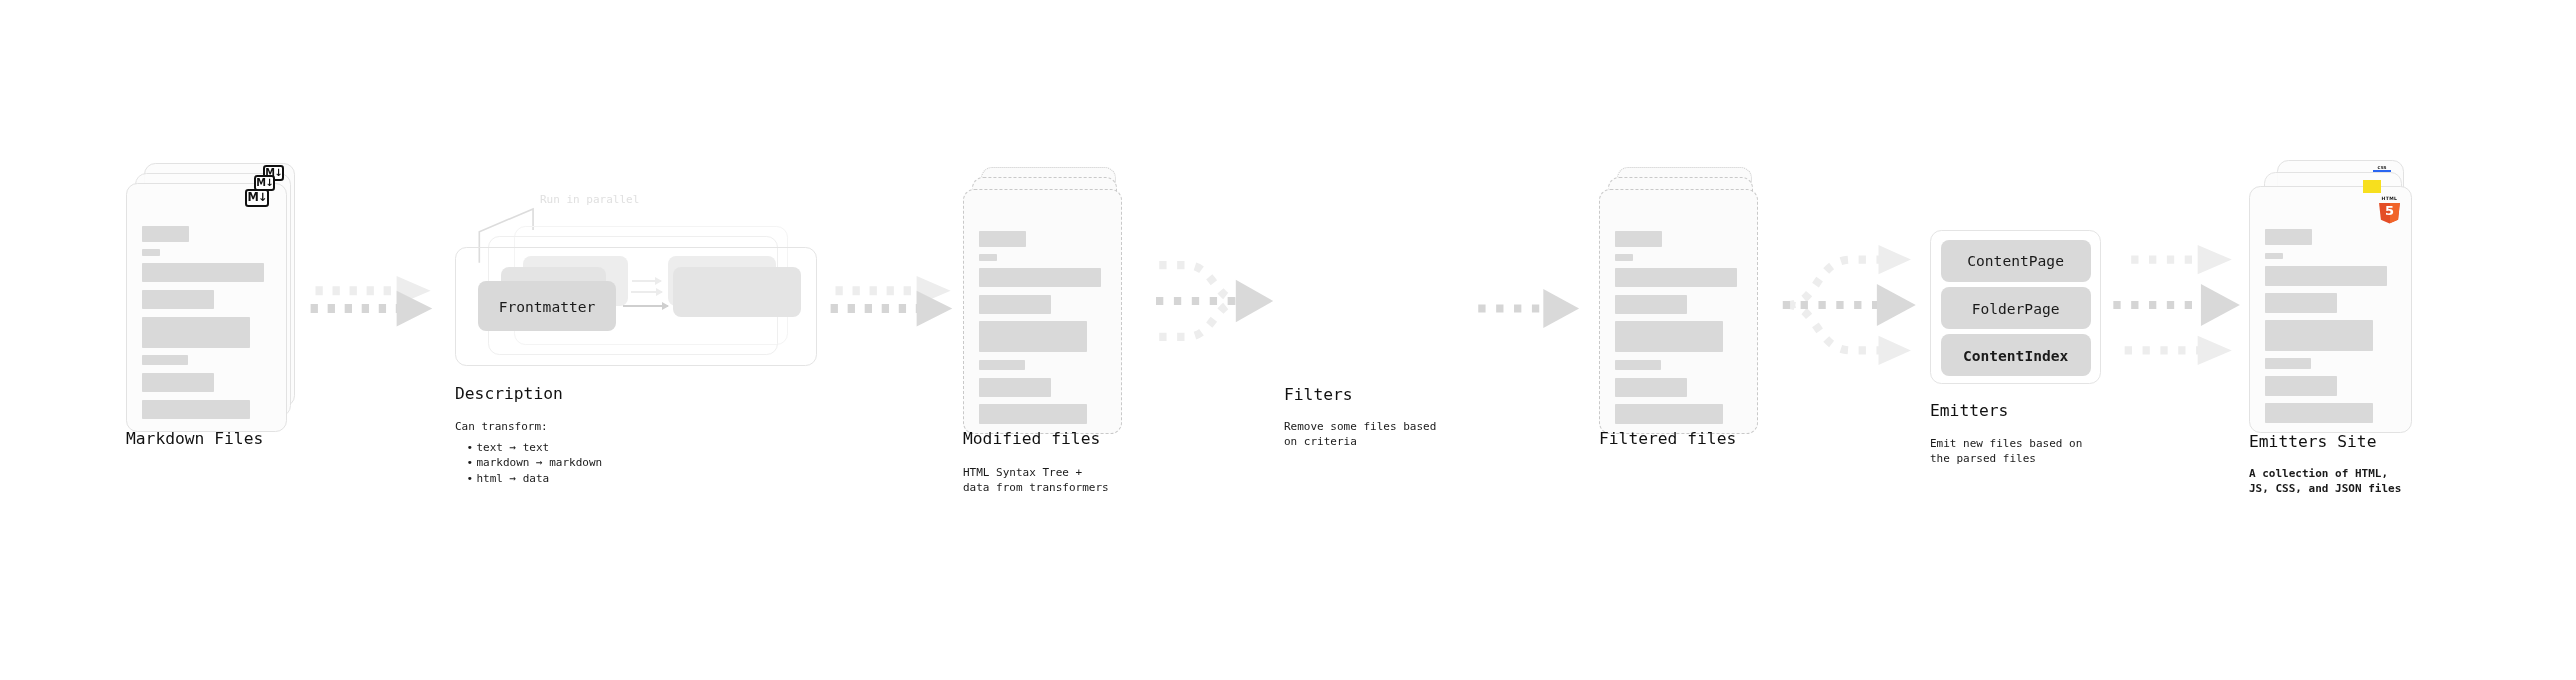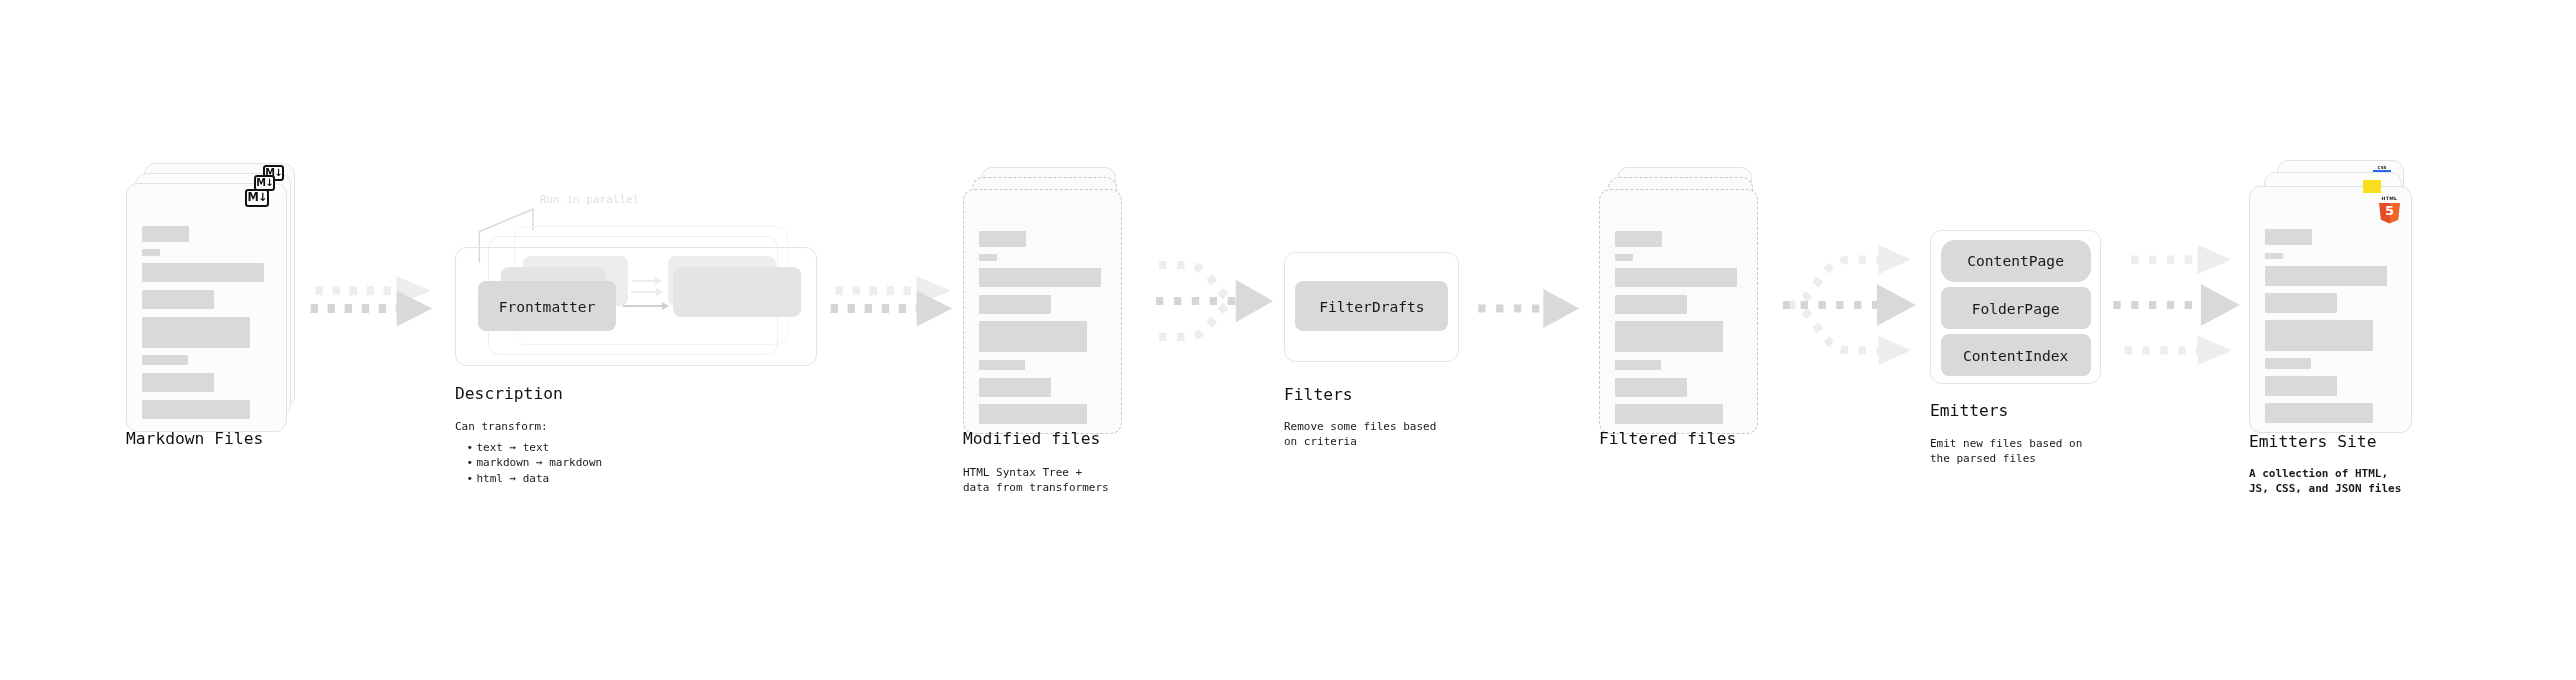--- a/index.html
+++ b/index.html
@@ -235,24 +235,20 @@
         <path d="M26 26 H 60 C 92 26 96 70 124 70"></path>
         <path d="M26 114 H 60 C 92 114 96 70 124 70"></path>
       </g>
       <g stroke="#d5d5d5" stroke-width="10" stroke-dasharray="9 13" fill="none">
         <path d="M22 70 H 124"></path>
       </g>
       <polygon points="120,44 166,70 120,96" fill="#d9d9d9"></polygon>
     </svg>
   </div>
 
-  <div class="node" style="left:1284px; top:252px; width:175px; height:110px;">
-    <div class="group-box" style="left:0; top:0; width:175px; height:110px;"></div>
-    <div class="chip" style="left:11.4px; top:29px; width:153px; height:50px;">FilterDrafts</div>
-  </div>
   <div class="title" style="left:1284px; top:385px;">Filters</div>
   <div class="subtitle" style="left:1284px; top:419px;">Remove some files based
 on criteria</div>
 
   <div class="flow" style="left:1475px; top:284px;">
     <svg width="122" height="49" viewBox="0 0 150 60">
       <g stroke="#d5d5d5" stroke-width="10" stroke-dasharray="9 13" fill="none">
         <path d="M4 30 H 88"></path>
       </g>
       <polygon points="84,6 128,30 84,54" fill="#d9d9d9"></polygon>
@@ -287,23 +283,23 @@
       <polygon points="126,128 166,146 126,164" fill="#ededed"></polygon>
       <g stroke="#d5d5d5" stroke-width="10" stroke-dasharray="9 13" fill="none">
         <path d="M8 90 H 128"></path>
       </g>
       <polygon points="124,64 172,90 124,116" fill="#d9d9d9"></polygon>
     </svg>
   </div>
 
   <div class="node" style="left:1930px; top:230px; width:171px; height:154px;">
     <div class="group-box" style="left:0; top:0; width:171px; height:154px;"></div>
-    <div class="chip" style="left:10.6px; top:9.8px; width:150px; height:42px;border-radius:14px;">ContentPage</div>
+    <div class="chip" style="left:10.6px; top:9.8px; width:150px; height:42px;">ContentPage</div>
     <div class="chip" style="left:10.6px; top:57px; width:150px; height:42px;">FolderPage</div>
-    <div class="chip" style="left:10.6px; top:104px; width:150px; height:42px;">ContentIndex</div>
+    <div class="chip" style="left:10.6px; top:104px; width:150px; height:42px;font-weight:bold;">ContentIndex</div>
   </div>
   <div class="title" style="left:1930px; top:401px;">Emitters</div>
   <div class="subtitle" style="left:1930px; top:436px;">Emit new files based on
 the parsed files</div>
 
   <div class="flow" style="left:2113px; top:232px;">
     <svg width="171" height="146" viewBox="0 0 210 180">
       <g stroke="#ededed" stroke-width="10" stroke-dasharray="9 13" fill="none">
         <path d="M22 34 H 108"></path>
         <path d="M14 146 H 108"></path>

